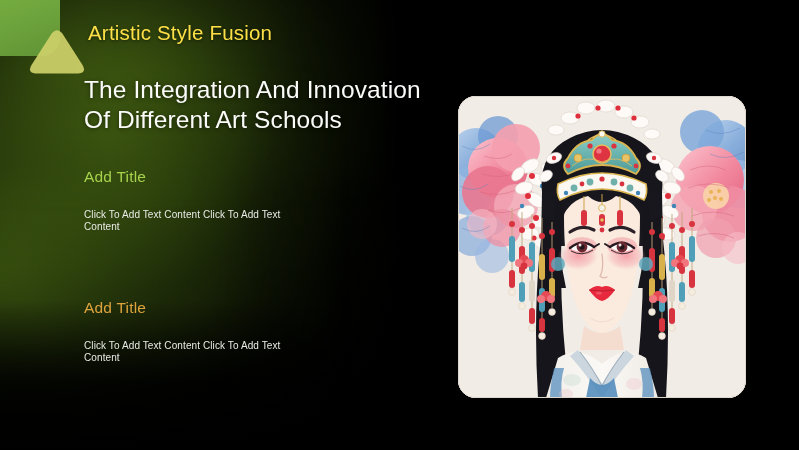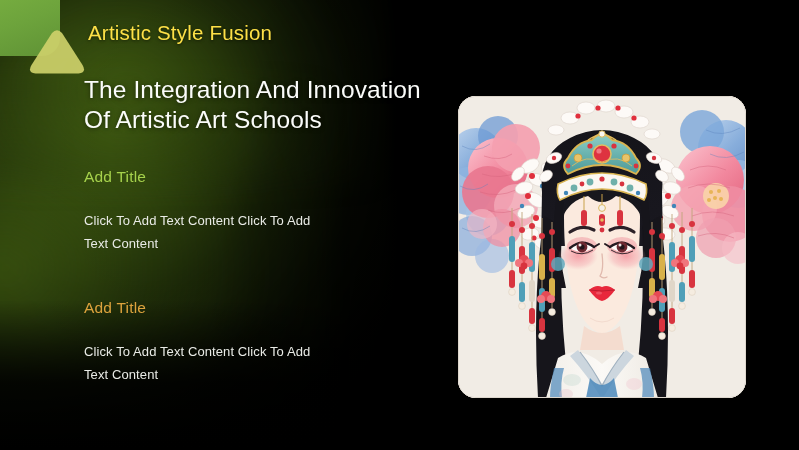--- a/index.html
+++ b/index.html
@@ -142,22 +142,22 @@
     font-size: 15.5px;
     font-weight: normal;
     line-height: 20px;
     letter-spacing: 0.2px;
     margin: 0 0 22px 0;
   }
   .block-1 .block-title { color: #a6d24c; }
   .block-2 .block-title { color: #dda33d; }
 
   .block-body {
-    font-size: 13px;
-    line-height: 23px;
+    font-size: 10px;
+    line-height: 12px;
     color: #e9ebe6;
     letter-spacing: 0.1px;
     width: 235px;
   }
 
   
   .photo-card {
     position: absolute;
     left: 458px;
     top: 96px;
@@ -185,21 +185,21 @@
   <div class="deco">
     <div class="deco-square"></div>
     <div class="deco-tri">
       <svg width="62" height="50" viewBox="0 0 62 50" xmlns="http://www.w3.org/2000/svg">
         <path d="M26.0 5.0 Q31.0 -0.5 36.0 5.0 L56.5 37.0 Q61.0 44.5 52.5 45.5 L9.5 45.5 Q1.0 44.5 5.5 37.0 Z" fill="#ccd069" fill-opacity="0.93"></path>
       </svg>
     </div>
   </div>
 
   <div class="eyebrow">Artistic Style Fusion</div>
-  <div class="headline">The Integration And Innovation Of Artistic Art Schools</div>
+  <div class="headline">The Integration And Innovation Of Different Art Schools</div>
 
   <div class="block block-1">
     <div class="block-title">Add Title</div>
     <div class="block-body">Click To Add Text Content Click To Add Text Content</div>
   </div>
 
   <div class="block block-2">
     <div class="block-title">Add Title</div>
     <div class="block-body">Click To Add Text Content Click To Add Text Content</div>
   </div>

